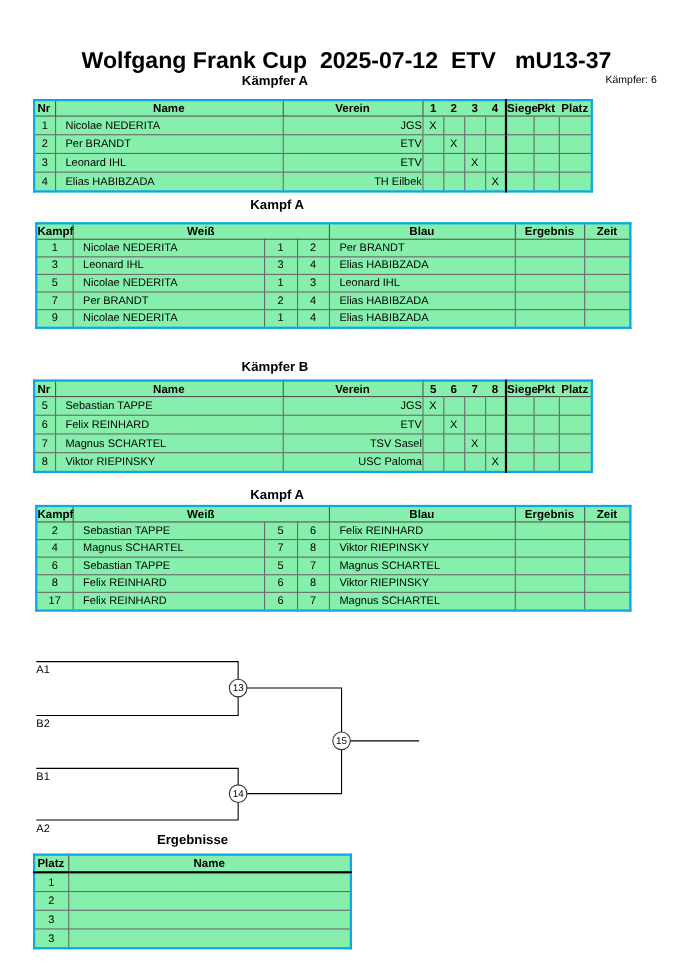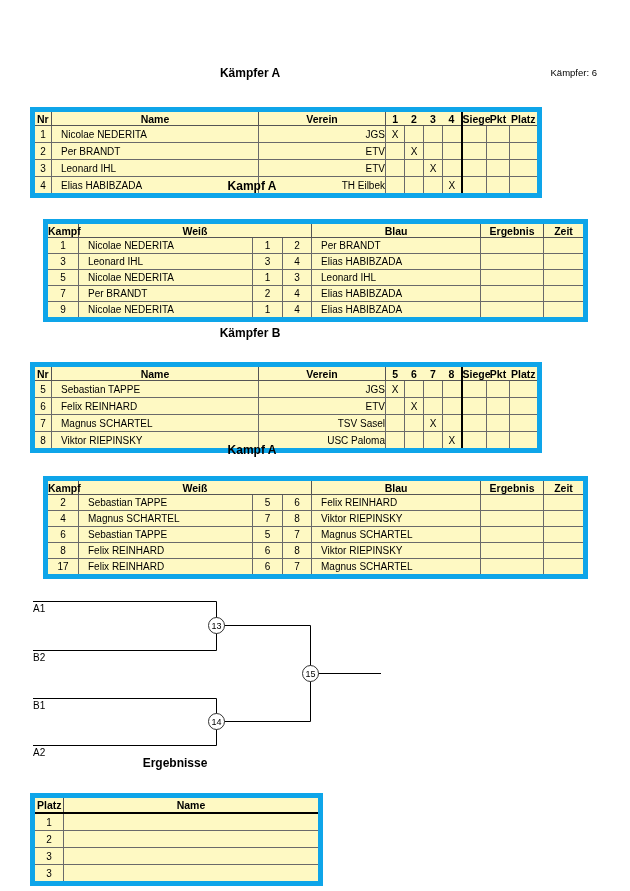--- a/index.html
+++ b/index.html
@@ -2,44 +2,45 @@
 <html><head>
 <meta charset="utf-8">
 <style>
   html,body{margin:0;padding:0;background:#fff;}
   .page{position:relative;width:630px;height:891px;background:#fff;color:#000;
         font-family:"Liberation Sans",sans-serif;overflow:hidden;}
   .h-title{position:absolute;top:44px;left:0;width:630px;text-align:center;
            font-size:21px;font-weight:bold;white-space:pre;}
   .sec-head{position:absolute;font-size:12px;font-weight:bold;text-align:center;white-space:pre;}
   .count{position:absolute;top:67px;right:33px;font-size:9.5px;}
-  table{border-collapse:collapse;table-layout:fixed;position:absolute;background:#fef9c3;
-        border:5px solid #0ea5e9;margin-top:17px;}
+  table{border-collapse:collapse;table-layout:fixed;position:absolute;background:#86efac;
+        border:2px solid #0ea5e9;}
   th,td{padding:0;font-size:10px;white-space:nowrap;overflow:hidden;vertical-align:middle;}
   th{font-size:10.5px;font-weight:bold;height:13px;border-bottom:1px solid #555;overflow:visible;}
   td{height:16px;border:1px solid #6a6a6a;}
   .kt{left:30px;width:507px;}
-  .ft{left:43px;width:540px;padding-left:13px;}
+  .ft{left:32px;width:540px;padding-left:13px;}
   .ft td{height:15px;}
   .et{left:30px;width:288px;}
   .et th{border-bottom:2px solid #000;height:14px;}
   .c{text-align:center;}
   .nm{text-align:left;padding-left:9px;}
   .vr{text-align:right;padding-left:6px;}
   .thickL{border-left:2px solid #000 !important;}
   .hv{border-left:1px solid #555;border-right:1px solid #555;}
   .jam{text-align:center;}
   .bracket{position:absolute;top:595px;left:0;}
   .bracket text{font-family:"Liberation Sans",sans-serif;}
 </style>
 </head>
 <body>
 
 <div class="page">
 
+  <div class="h-title">Wolfgang Frank Cup  2025-07-12  ETV   mU13-37</div>
   <div class="count">Kämpfer: 6</div>
 
   <div class="sec-head" style="top:66px;left:30px;width:440px;">Kämpfer A</div>
   <table class="kt" style="top:90px;">
     <colgroup>
         <col style="width:19px">
         <col style="width:207px">
         <col style="width:127px">
         <col style="width:19px">
         <col style="width:19px">

